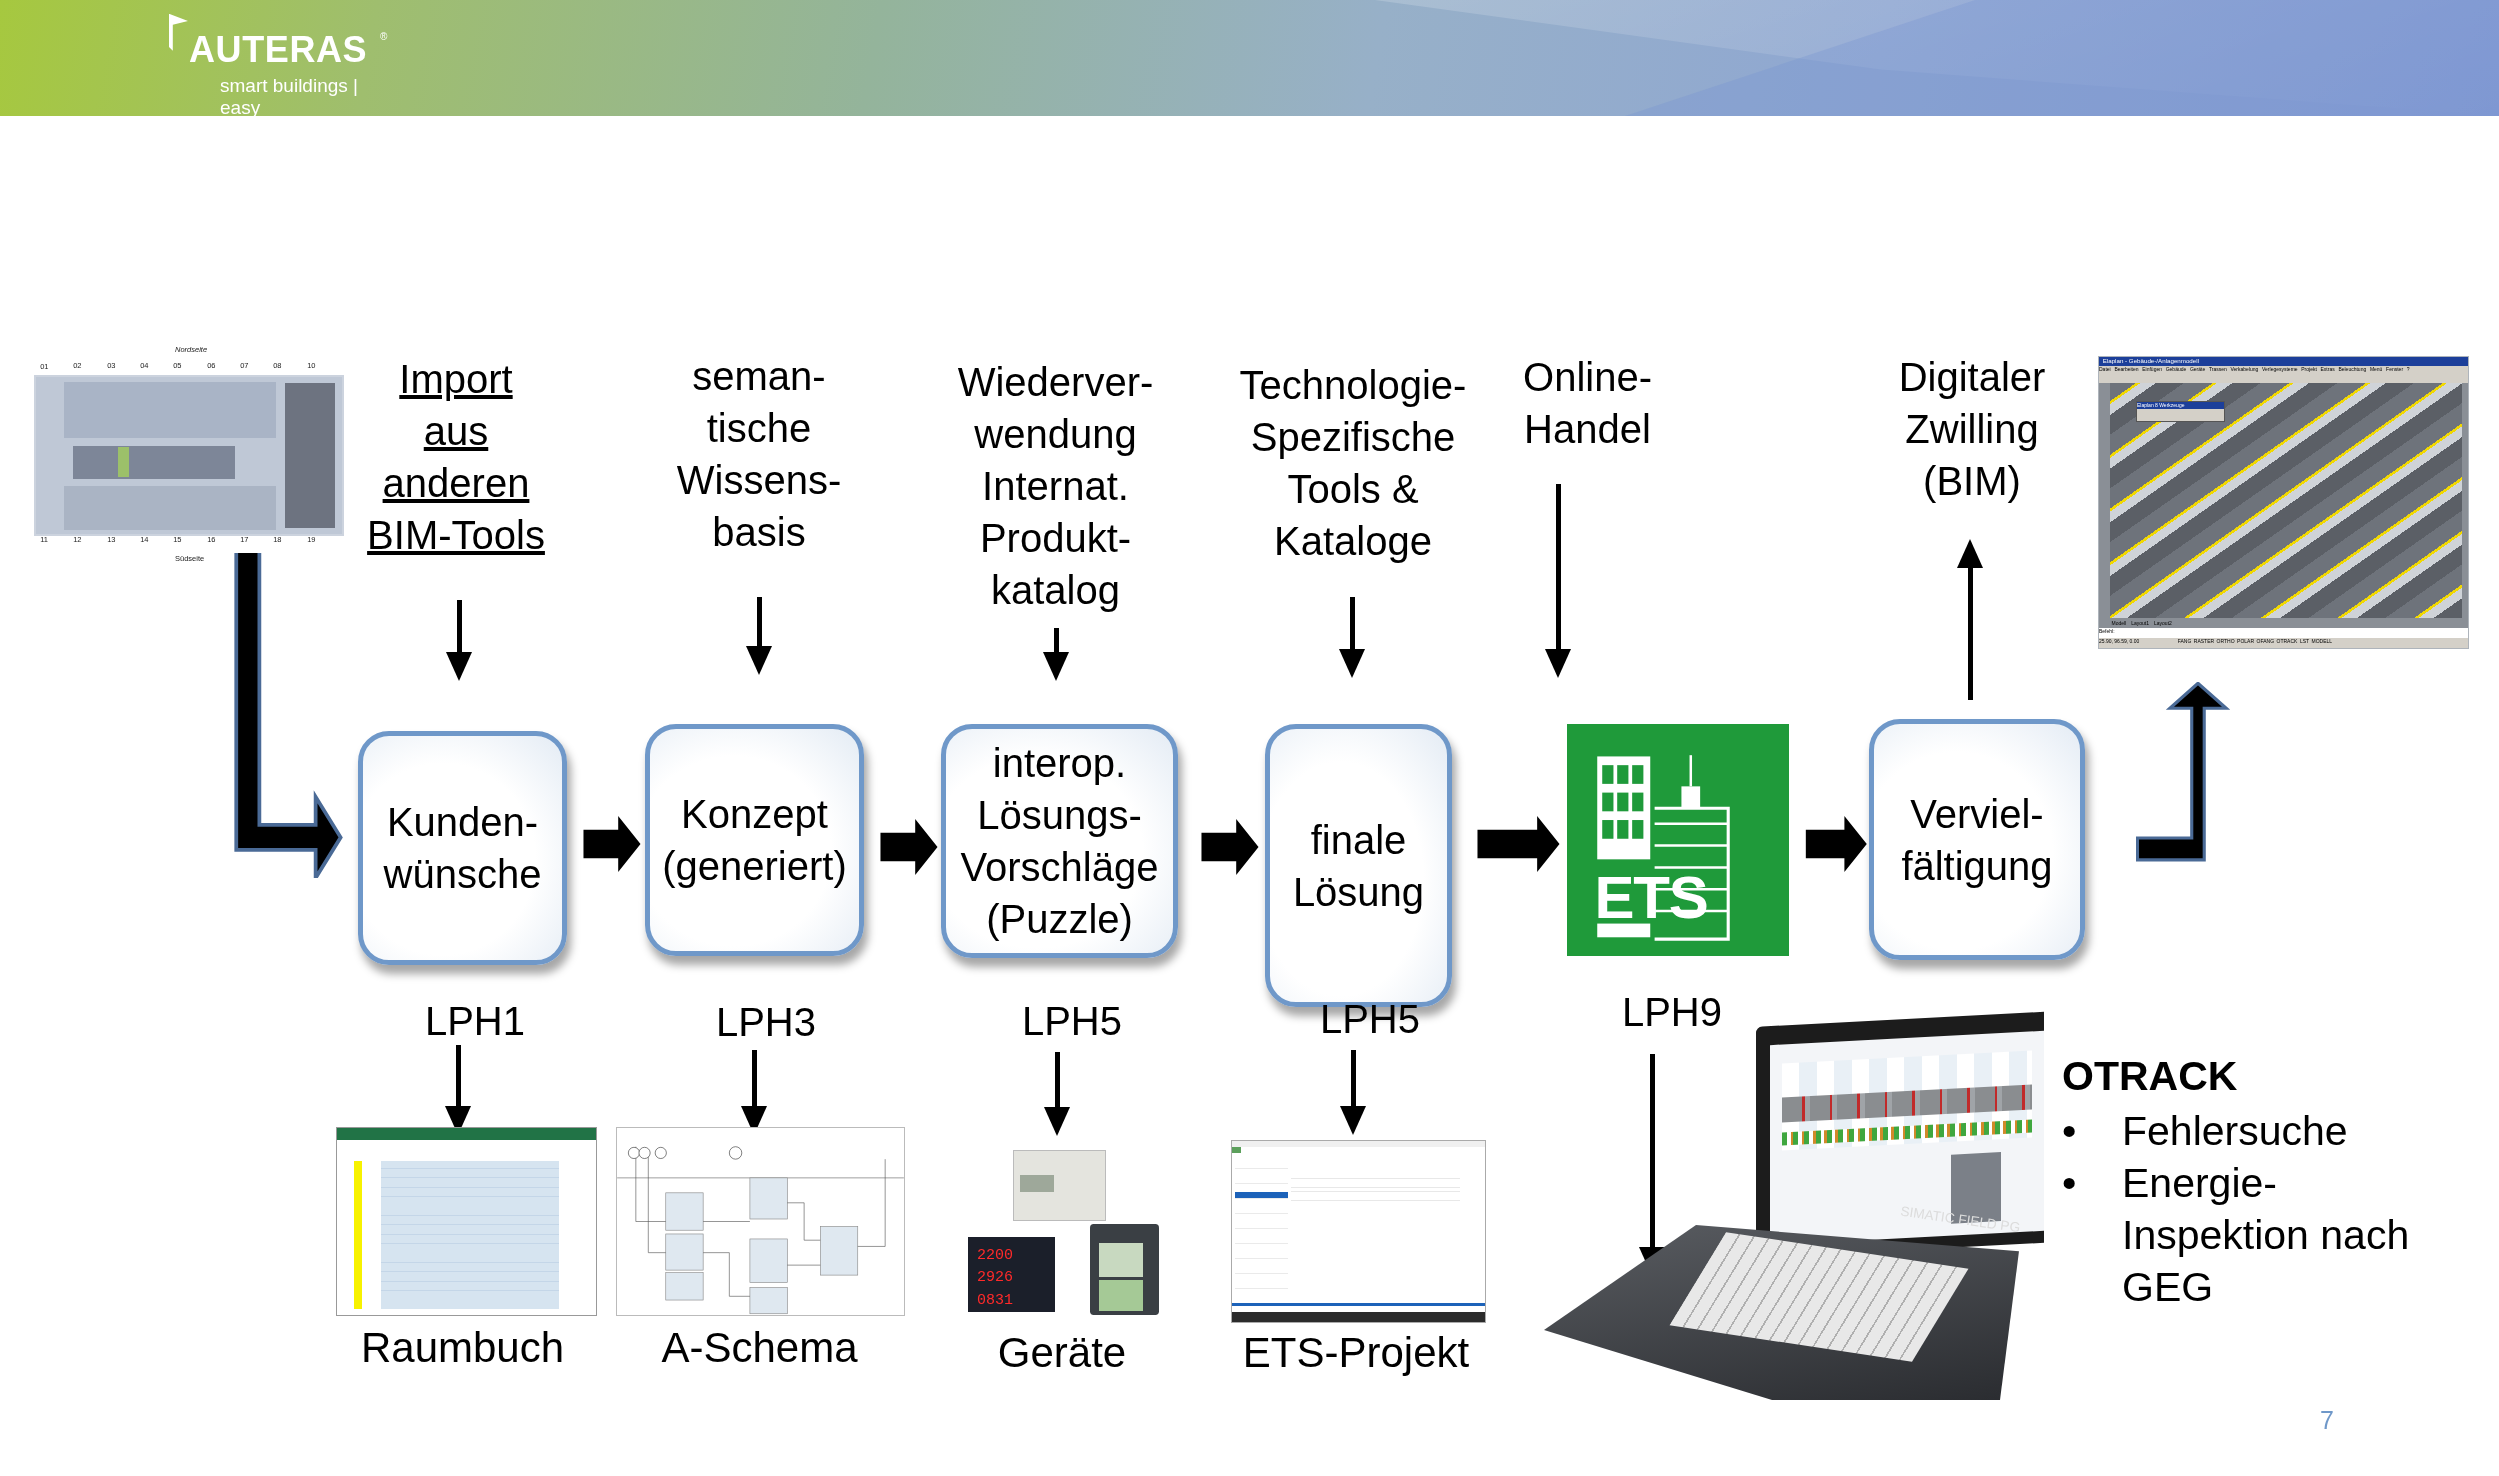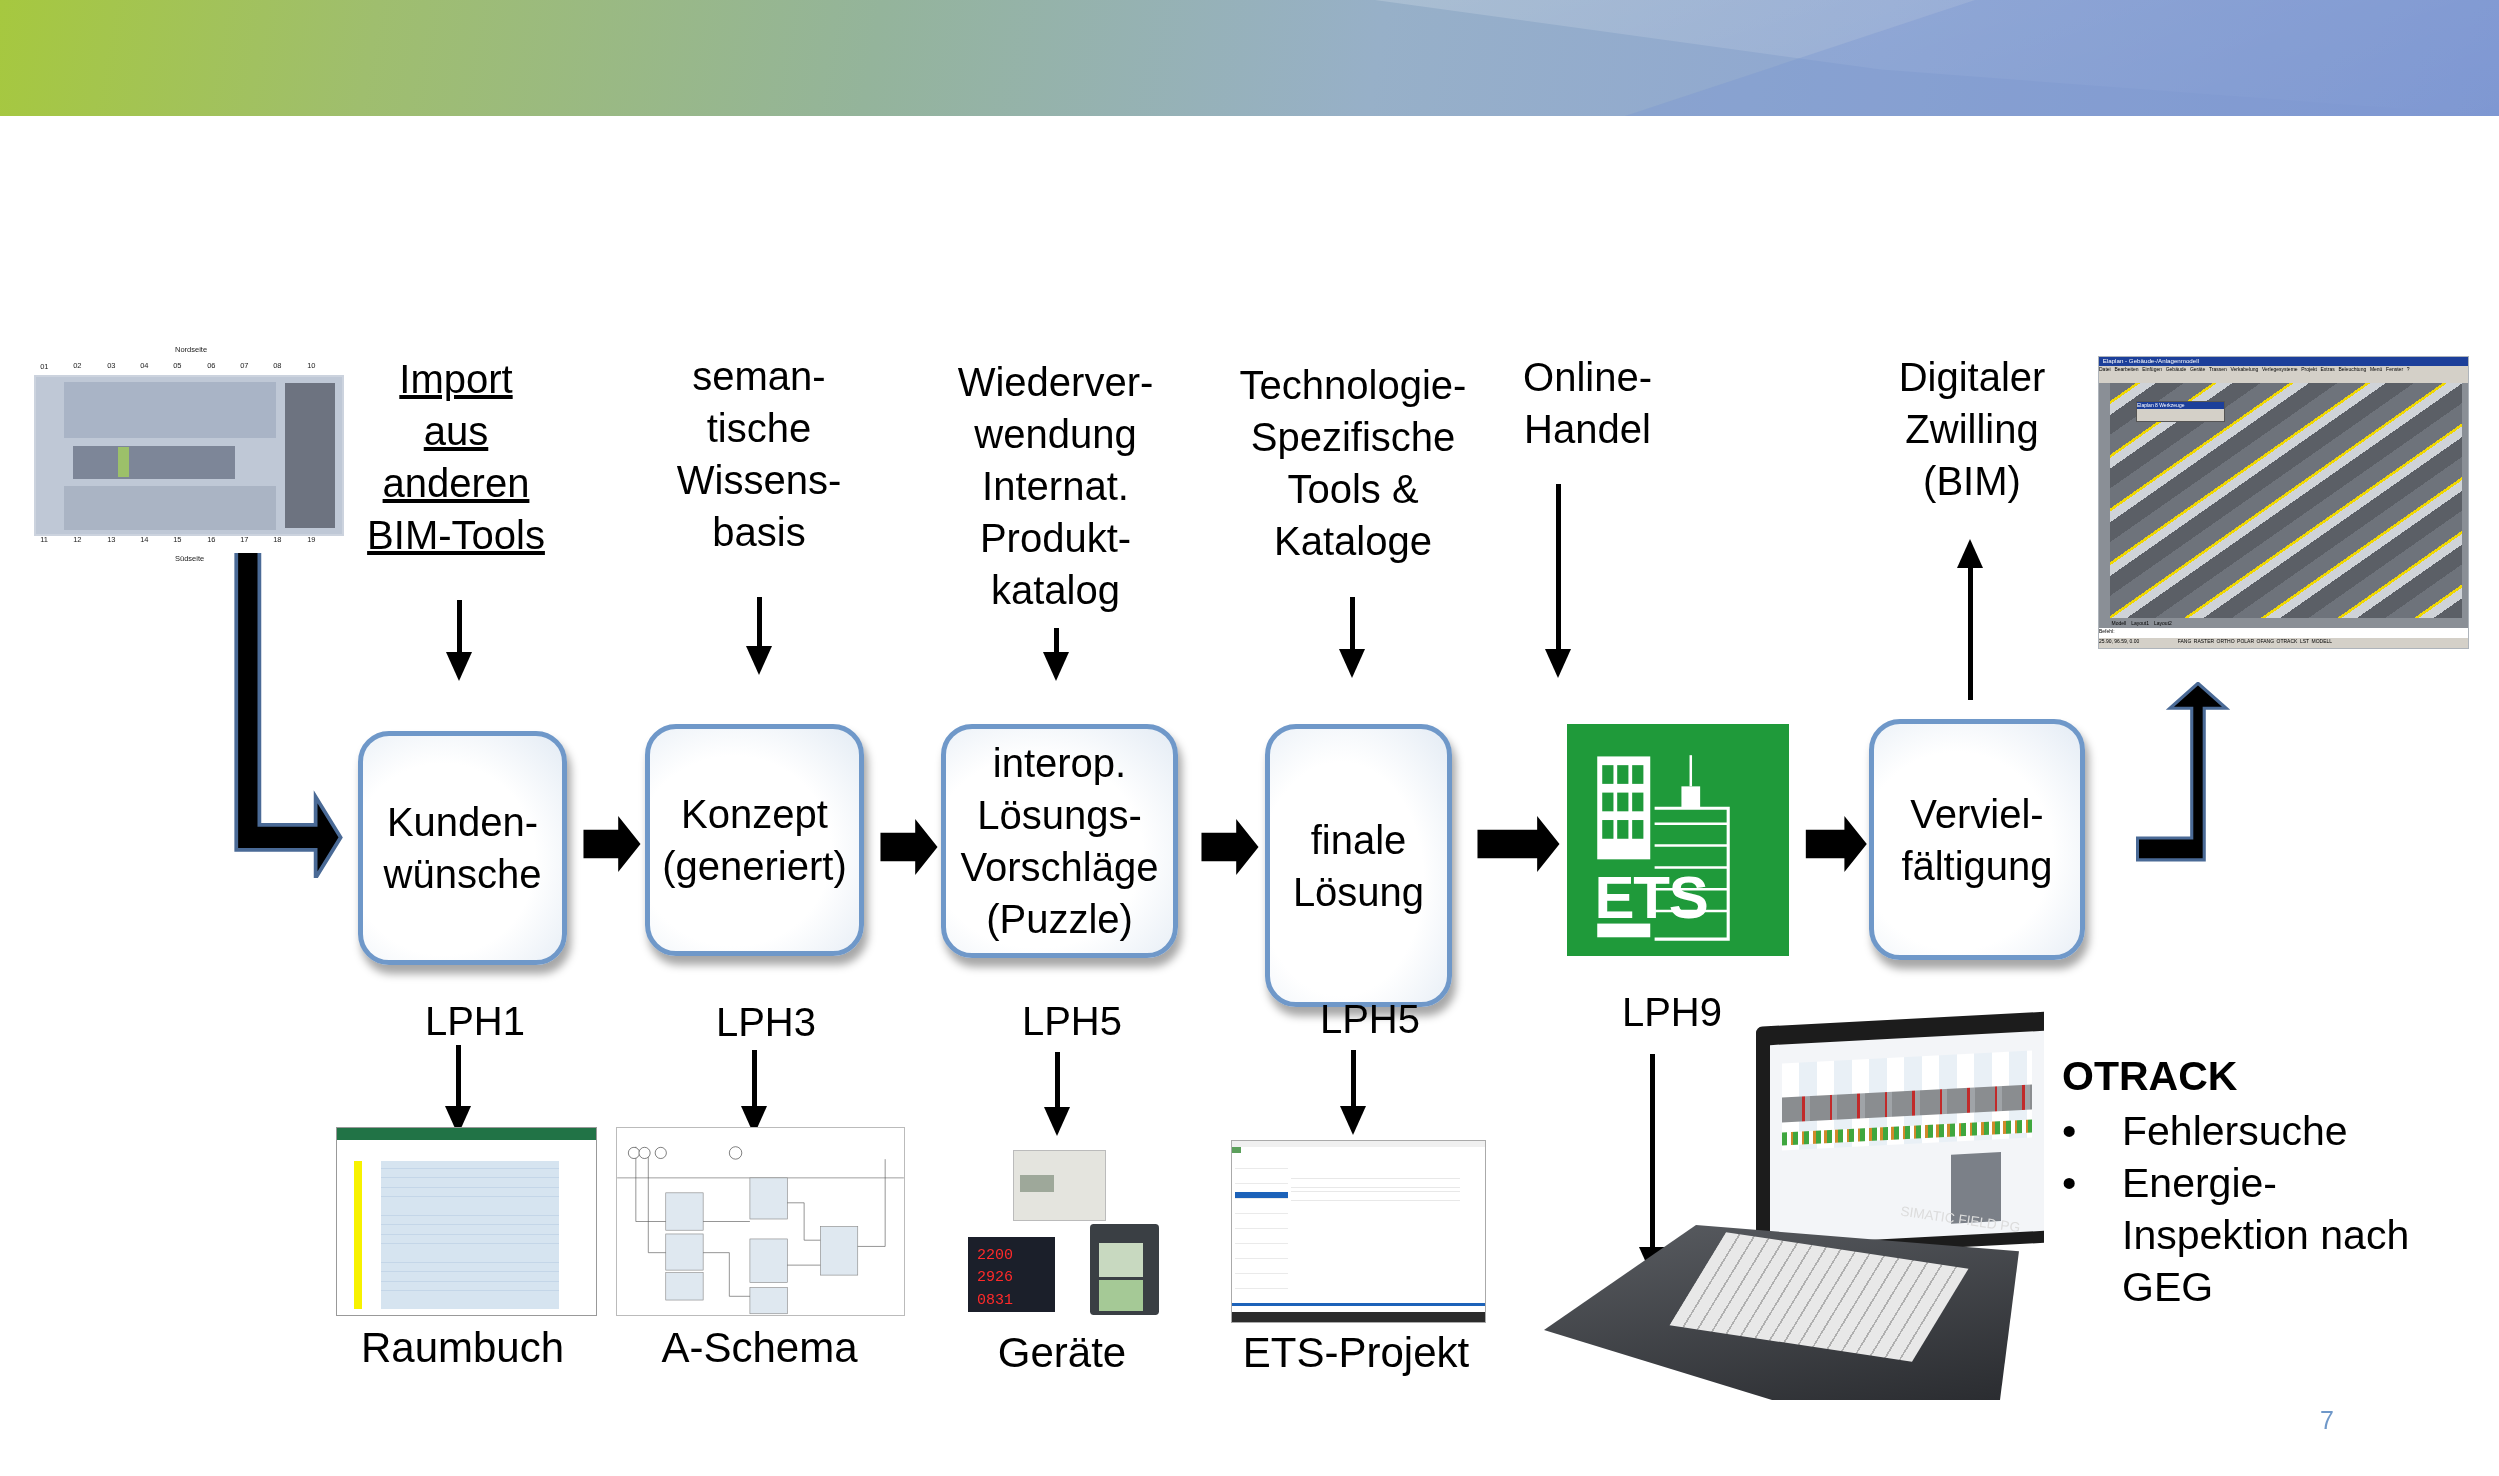--- a/index.html
+++ b/index.html
@@ -47,24 +47,30 @@
   #autospy-title { left:2062px; top:1053px; font-size:41px; font-weight:bold; }
   .bullet { position:absolute; font-size:41px; line-height:52px; }
   #page-num { left:2320px; top:1406px; font-size:25px; color:#6f98c9; }
 </style>
 </head>
 <body>
 
 <div id="header" class="abs">
   <div class="shard1"></div>
   <div class="shard2"></div>
+  <div id="logo" class="abs">
+    <div class="flag"></div>
+    <div class="brand">AUTERAS</div>
+    <div class="reg">®</div>
+    <div class="tag">smart buildings | easy</div>
+  </div>
 </div>
 
 <div class="img" style="left:34px; top:344px; width:312px; height:228px;">
-  <div class="fp-num" style="left:141px; top:1.2px;">Nordseite</div>
+  <div class="fp-num" style="left:141px; top:1.2px;font-style:italic;">Nordseite</div>
   <div id="fp-top" style="position:absolute; left:6.2px; top:17px; width:300px; height:10px;">
       <span class="fp-num" style="left: 0px; top: 1px;">01</span>
       <span class="fp-num" style="left: 33px; top: 0px;">02</span>
       <span class="fp-num" style="left: 67px; top: 0px;">03</span>
       <span class="fp-num" style="left: 100px; top: 0px;">04</span>
       <span class="fp-num" style="left: 133px; top: 0px;">05</span>
       <span class="fp-num" style="left: 167px; top: 0px;">06</span>
       <span class="fp-num" style="left: 200px; top: 0px;">07</span>
       <span class="fp-num" style="left: 233px; top: 0px;">08</span>
       <span class="fp-num" style="left: 267px; top: 0px;">10</span>

